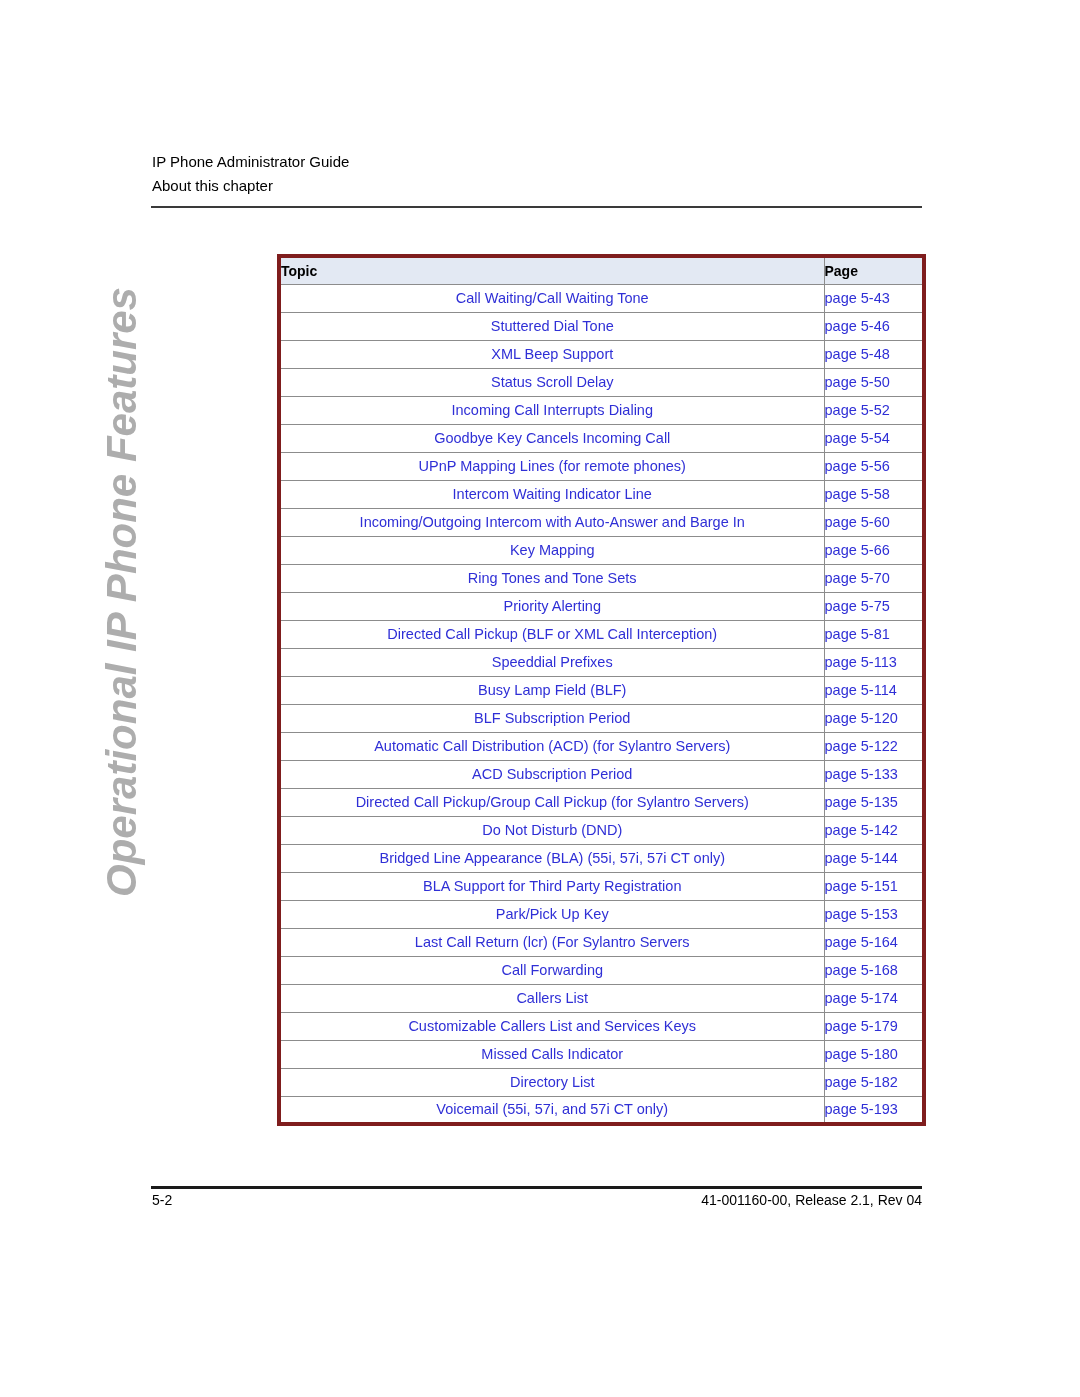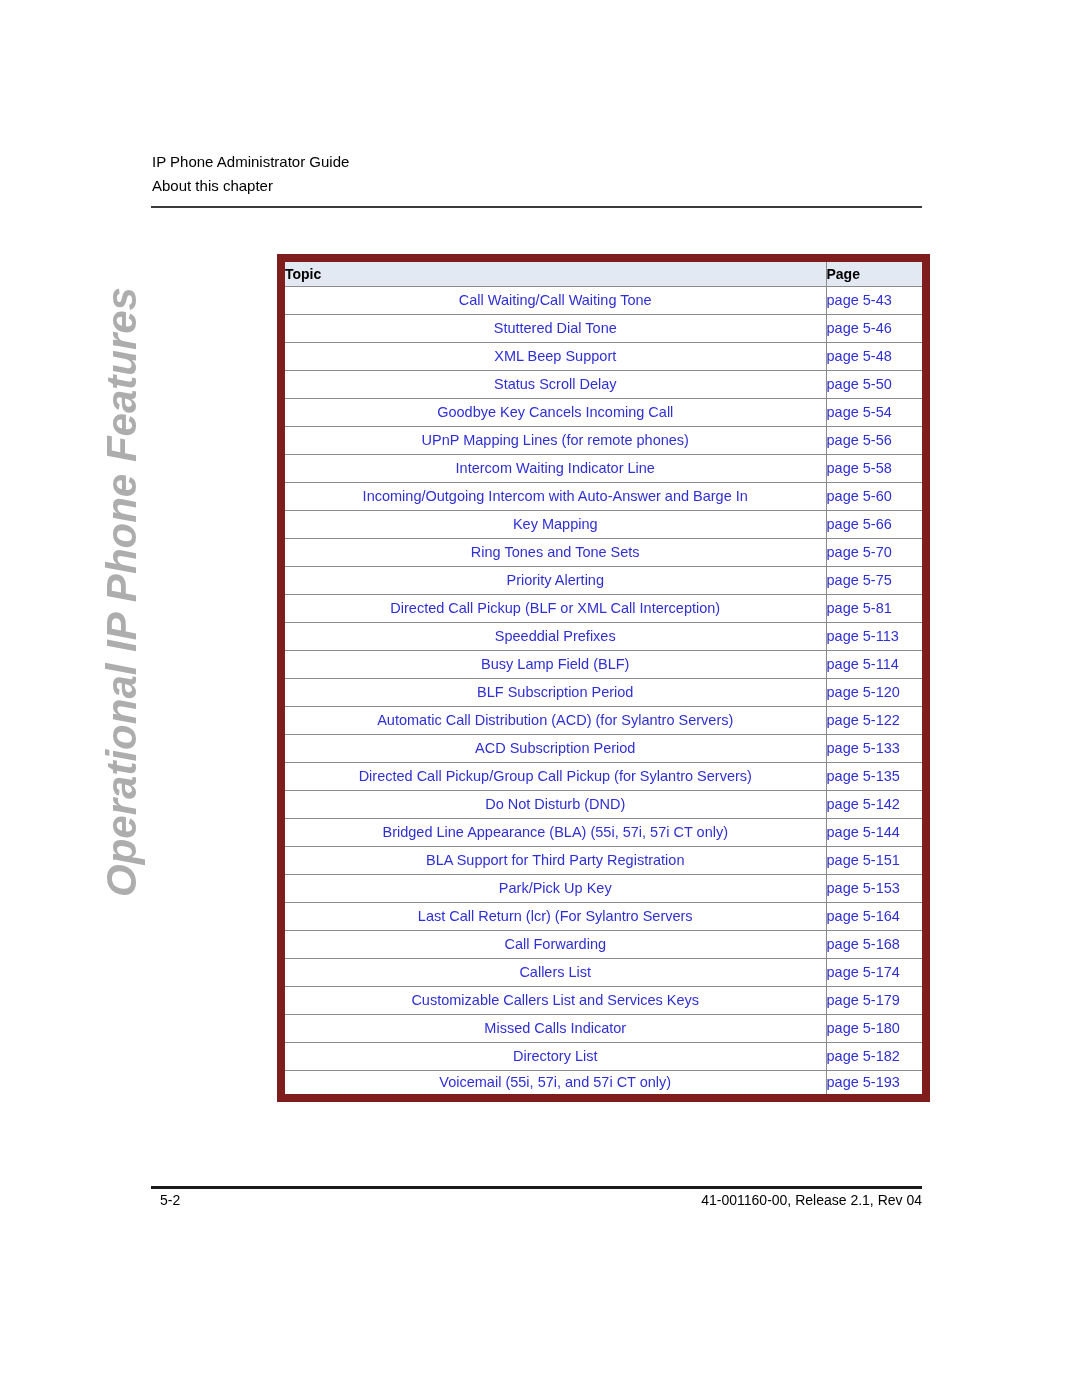--- a/index.html
+++ b/index.html
@@ -62,21 +62,21 @@
     text-align: center;
   }
 
   
   #topic-table {
     position: absolute;
     left: 277px;
     top: 254px;
     width: 645px;
     border-collapse: collapse;
-    border: 8px solid #7f1d1d;
+    border: 4px solid #7f1d1d;
     table-layout: fixed;
   }
   #topic-table col.col-topic { width: 545px; }
   #topic-table col.col-page  { width: 100px; }
 
   #topic-table th,
   #topic-table td {
     border: 1px solid #8c8c8c;
     padding: 0;
     height: 28px;
@@ -126,21 +126,20 @@
     top: 1192px;
     width: 770px;
     display: flex;
     justify-content: space-between;
     align-items: baseline;
   }
   .footer-text {
     font-size: 14px;
     color: #000000;
     white-space: nowrap;
-    margin-left: 8px;
   }
 </style>
 </head>
 <body>
 
 <div id="page-header">
   <div class="header-line">IP Phone Administrator Guide</div>
   <div class="header-line">About this chapter</div>
 </div>
 <div id="header-rule"></div>
@@ -171,20 +170,24 @@
       </tr>
       <tr>
         <td class="cell-topic">XML Beep Support</td>
         <td class="cell-page">page 5-48</td>
       </tr>
       <tr>
         <td class="cell-topic">Status Scroll Delay</td>
         <td class="cell-page">page 5-50</td>
       </tr>
       <tr>
+        <td class="cell-topic">Incoming Call Interrupts Dialing</td>
+        <td class="cell-page">page 5-52</td>
+      </tr>
+      <tr>
         <td class="cell-topic">Goodbye Key Cancels Incoming Call</td>
         <td class="cell-page">page 5-54</td>
       </tr>
       <tr>
         <td class="cell-topic">UPnP Mapping Lines (for remote phones)</td>
         <td class="cell-page">page 5-56</td>
       </tr>
       <tr>
         <td class="cell-topic">Intercom Waiting Indicator Line</td>
         <td class="cell-page">page 5-58</td>

